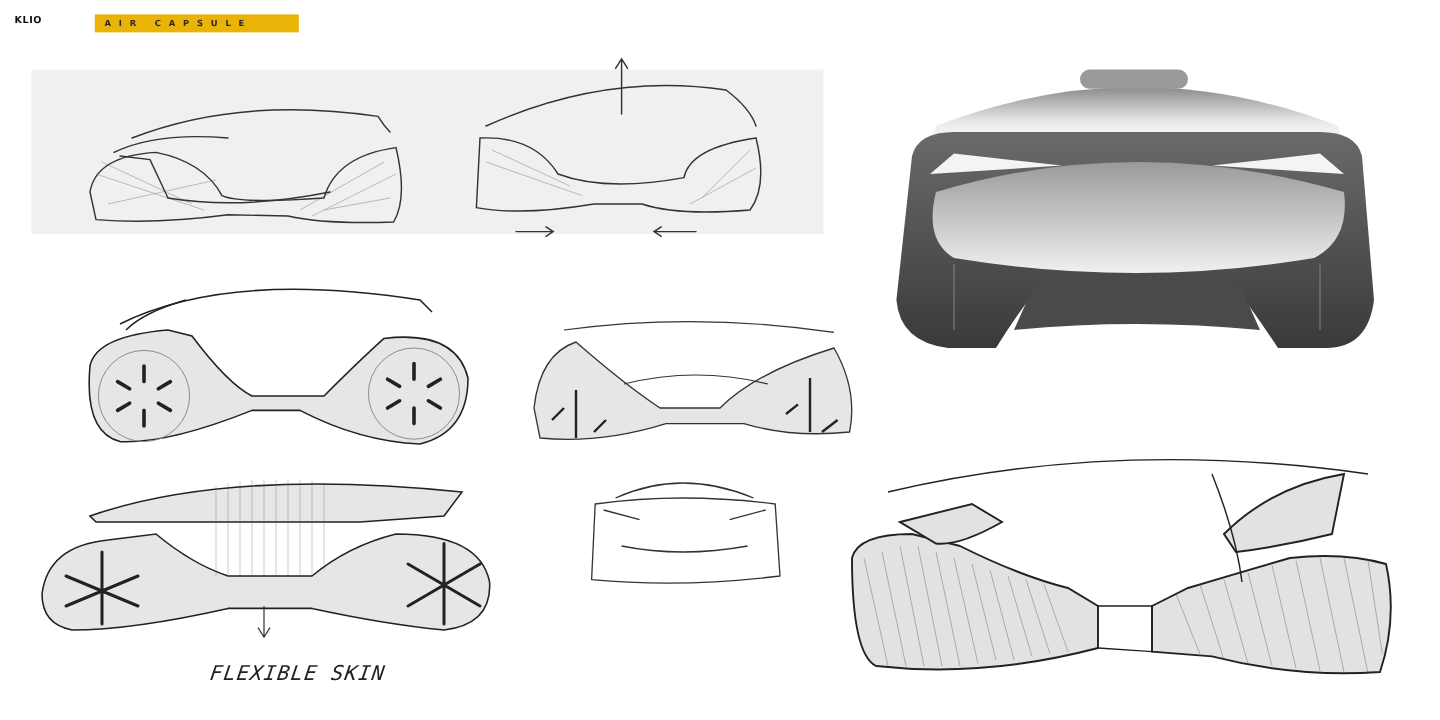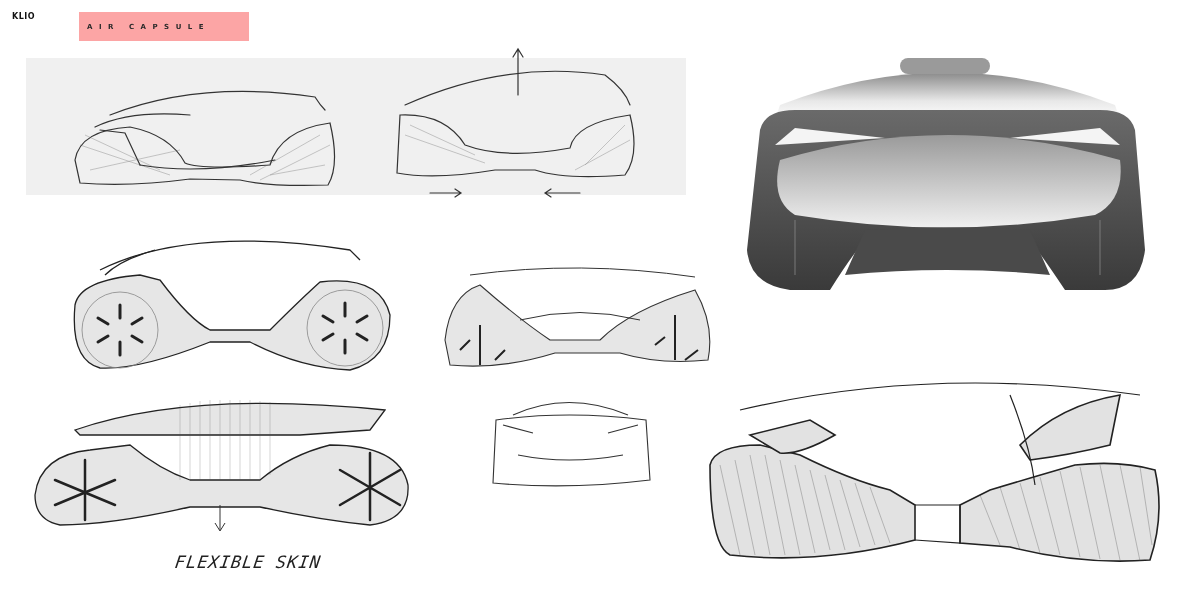--- a/index.html
+++ b/index.html
@@ -2,21 +2,21 @@
 <html><head>
 <meta charset="utf-8">
 <style>
   html, body { margin: 0; padding: 0; }
   body {
     width: 1200px; height: 600px; background: #ffffff; position: relative; overflow: hidden;
     font-family: "Liberation Sans", sans-serif;
   }
   .header { position: absolute; left: 12px; top: 12px; height: 11px; display: flex; align-items: flex-start; gap: 40px; }
   .brand { font-family: "DejaVu Sans", sans-serif; font-weight: bold; font-size: 8px; color: #111; letter-spacing: 0.5px; margin-right: 4px; }
-  .title-bar { background: #fca5a5; width: 170px; height: 29px; display: flex; align-items: center; padding-left: 8px; box-sizing: border-box; }
+  .title-bar { background: #eab308; width: 170px; height: 15px; display: flex; align-items: center; padding-left: 8px; box-sizing: border-box; }
   .title-text { font-family: "DejaVu Sans", sans-serif; font-weight: bold; font-size: 7px; color: #2a2a2a; letter-spacing: 6.5px; }
   .panel { position: absolute; left: 26px; top: 58px; width: 660px; height: 137px; background: #f0f0f0; }
   svg.sketch { position: absolute; overflow: visible; }
   .caption { position: absolute; left: 175px; top: 552px; font-family: "DejaVu Sans Mono", monospace; font-size: 17px; color: #222; letter-spacing: 1px; font-style: italic; transform: skewX(-8deg); }
 </style>
 </head>
 <body>
 
 <div class="header">
   <span class="brand">KLIO</span>

